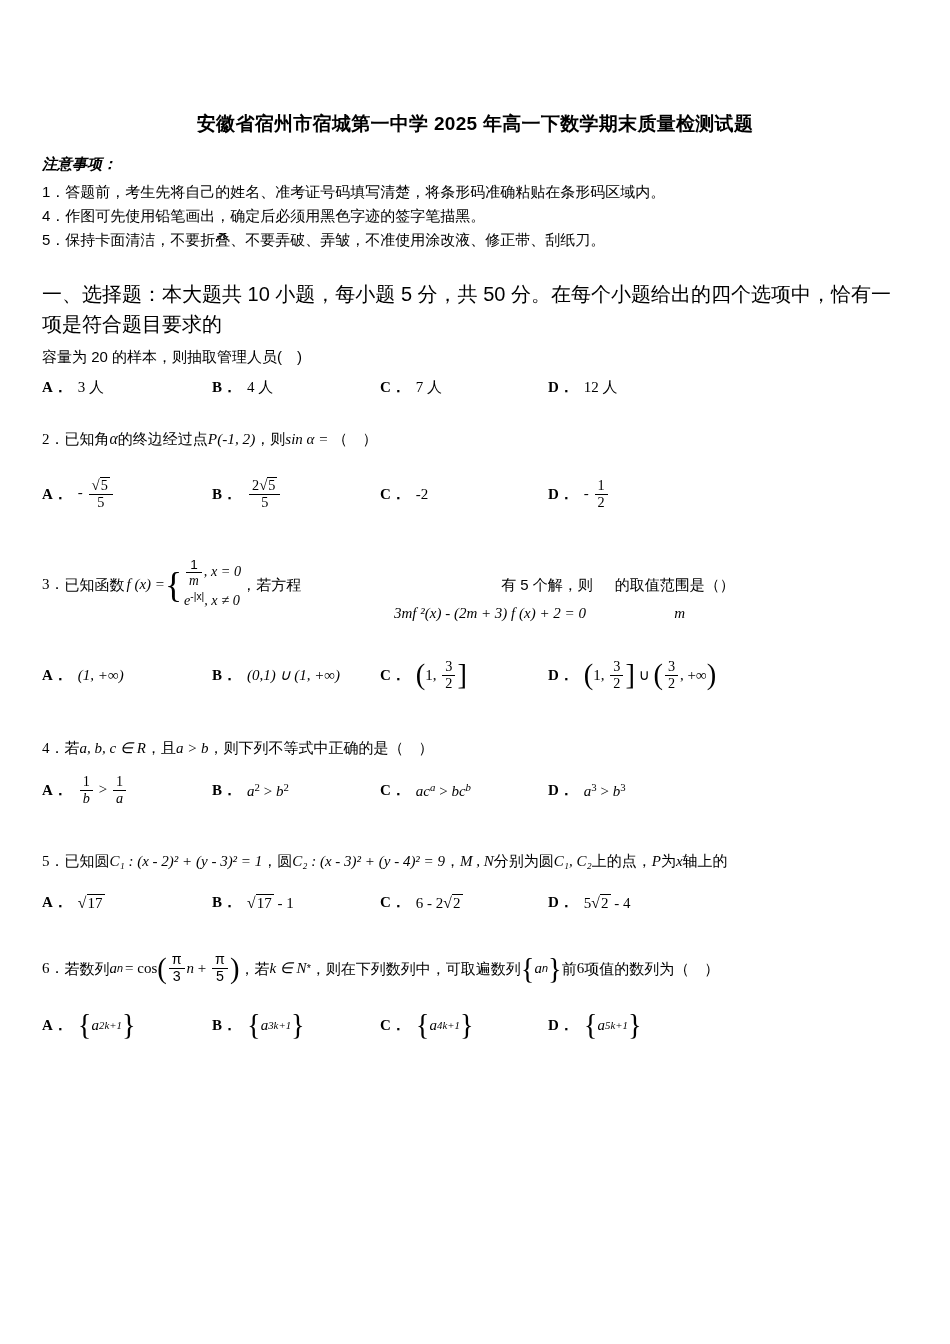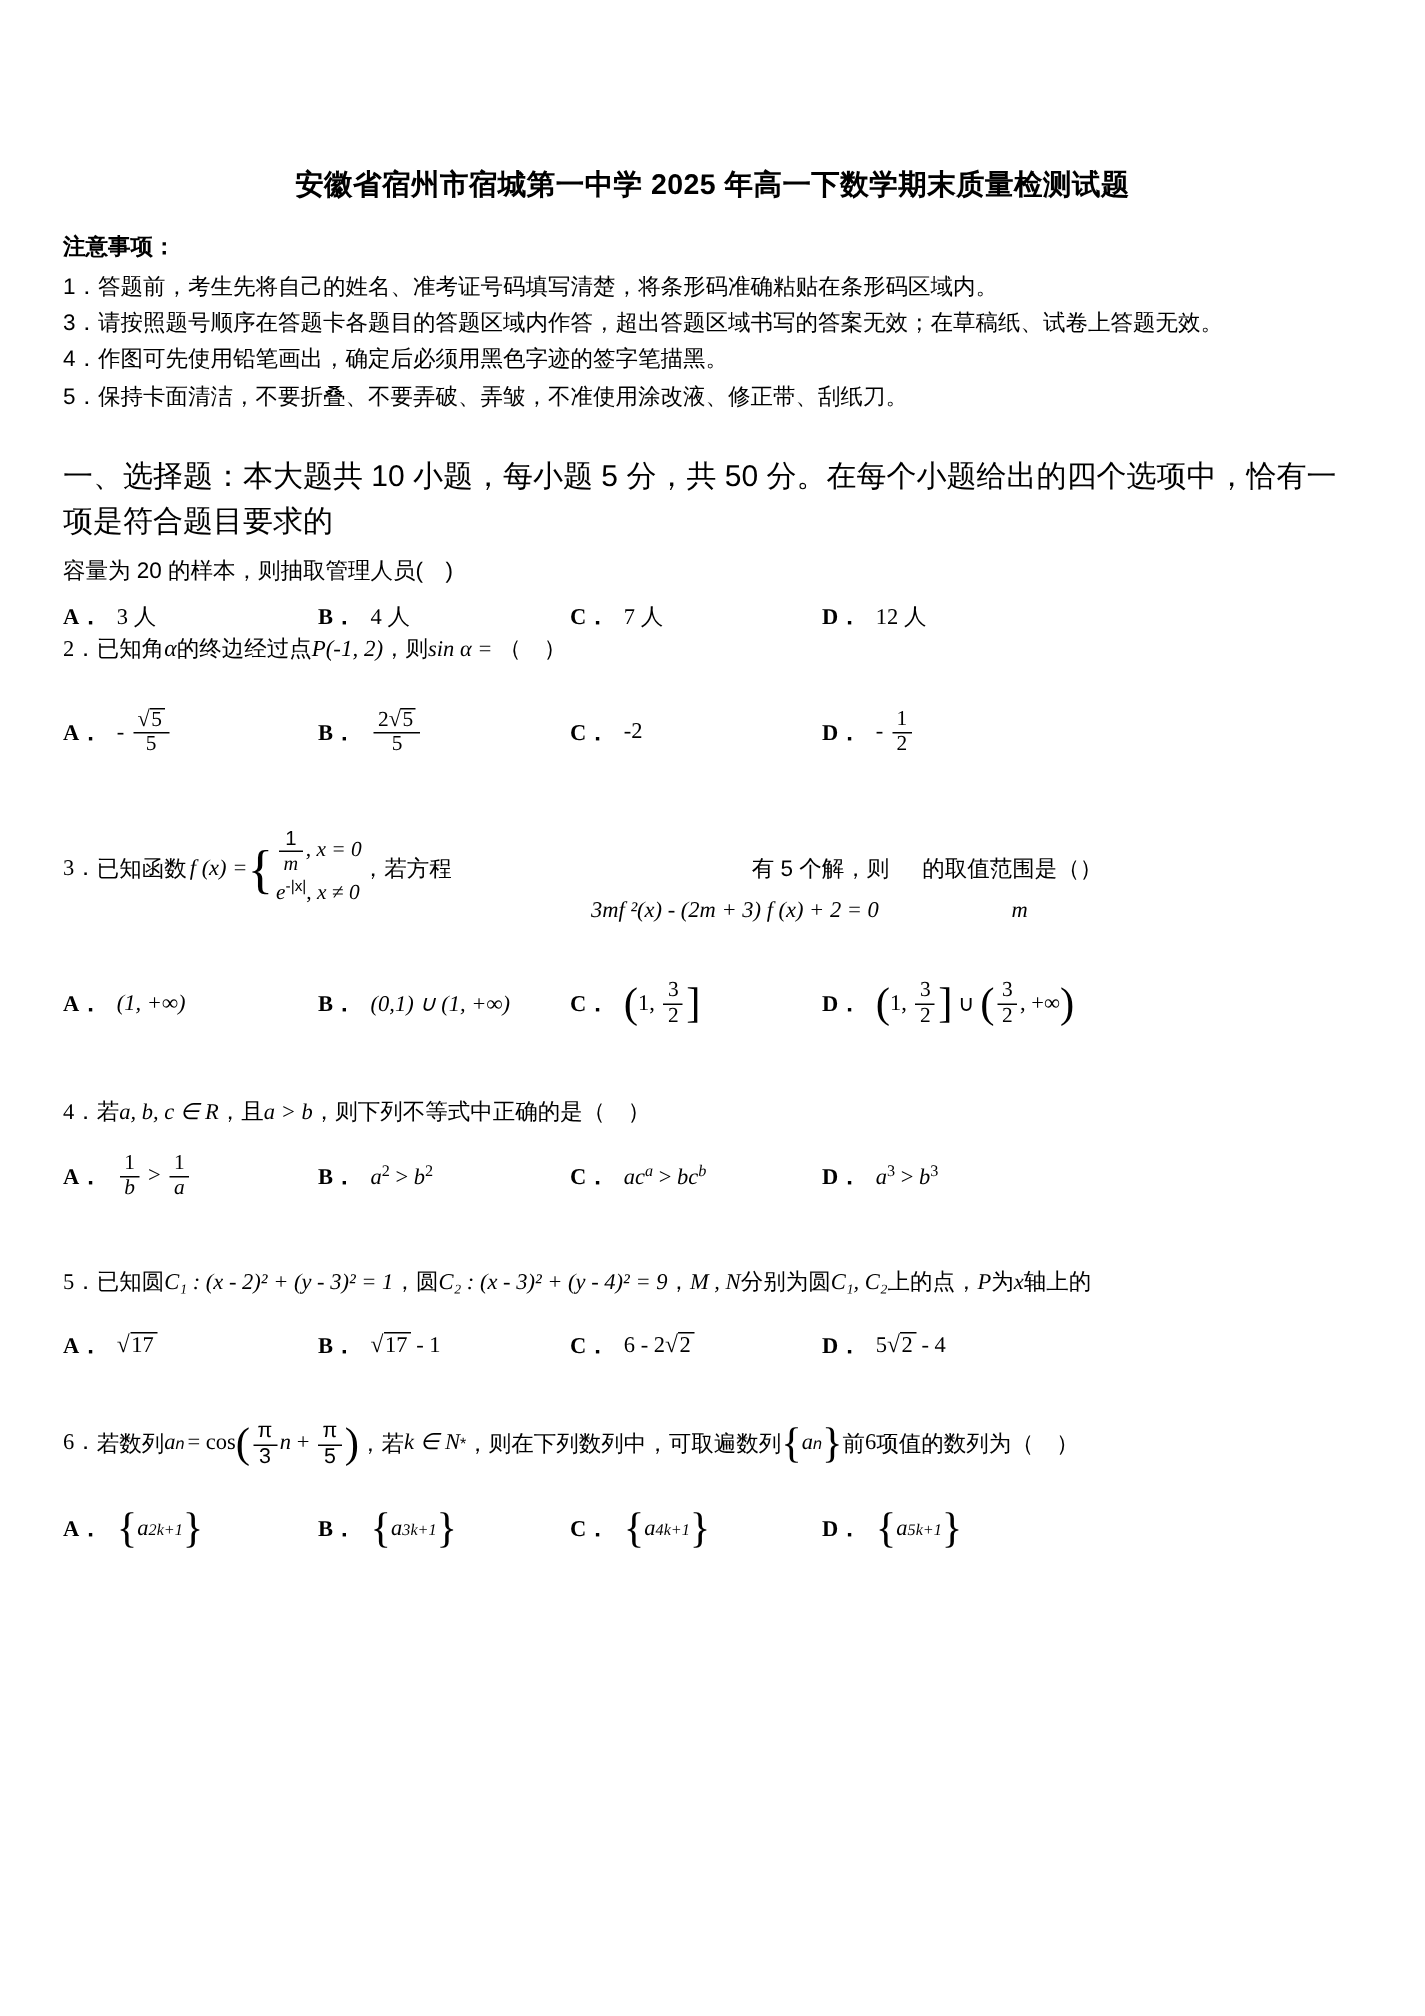--- a/index.html
+++ b/index.html
@@ -35,20 +35,21 @@
     text-align: center;
     letter-spacing: 0.3px;
     margin: 0 0 18px 0;
     line-height: 1.3;
   }
   .notice-head {
     font-size: 15px;
     font-weight: bold;
     margin: 0 0 6px 0;
     font-family: "Liberation Sans", sans-serif;
+    font-style: italic;
   }
   .notice-list {
     font-size: 15px;
     line-height: 1.62;
     margin: 0 0 26px 0;
     font-family: "Liberation Sans", sans-serif;
   }
   .notice-list div { white-space: nowrap; }
   .section-head {
     font-size: 20px;
@@ -133,34 +134,33 @@
     vertical-align: middle;
     font-size: 0.95em;
   }
   .cases .brace {
     font-size: 2.5em;
     line-height: 0.75;
     font-family: "Liberation Serif", serif;
   }
   .cases .rows { display: inline-block; line-height: 1.7; padding-left: 2px;}
   .q3row { display: flex; align-items: center; }
-  .blk-lg { }
+  .blk-lg { margin-top: 30px; }
 </style>
 </head>
 <body>
 
 <div class="page">
   <div class="inner">
 
     <div class="doc-title">安徽省宿州市宿城第一中学 2025 年高一下数学期末质量检测试题</div>
 
     <div class="notice-head">注意事项：</div>
     <div class="notice-list">
       <div>1．答题前，考生先将自己的姓名、准考证号码填写清楚，将条形码准确粘贴在条形码区域内。</div>
-      <div>3．请按照题号顺序在答题卡各题目的答题区域内作答，超出答题区域书写的答案无效；在草稿纸、试卷上答题无效。</div>
       <div>4．作图可先使用铅笔画出，确定后必须用黑色字迹的签字笔描黑。</div>
       <div>5．保持卡面清洁，不要折叠、不要弄破、弄皱，不准使用涂改液、修正带、刮纸刀。</div>
     </div>
 
     <div class="section-head">一、选择题：本大题共 10 小题，每小题 5 分，共 50 分。在每个小题给出的四个选项中，恰有一项是符合题目要求的</div>
 
     <div>
       <div class="q">
         <span>容量为 20 的样本，则抽取管理人员(　)</span>
       </div>

